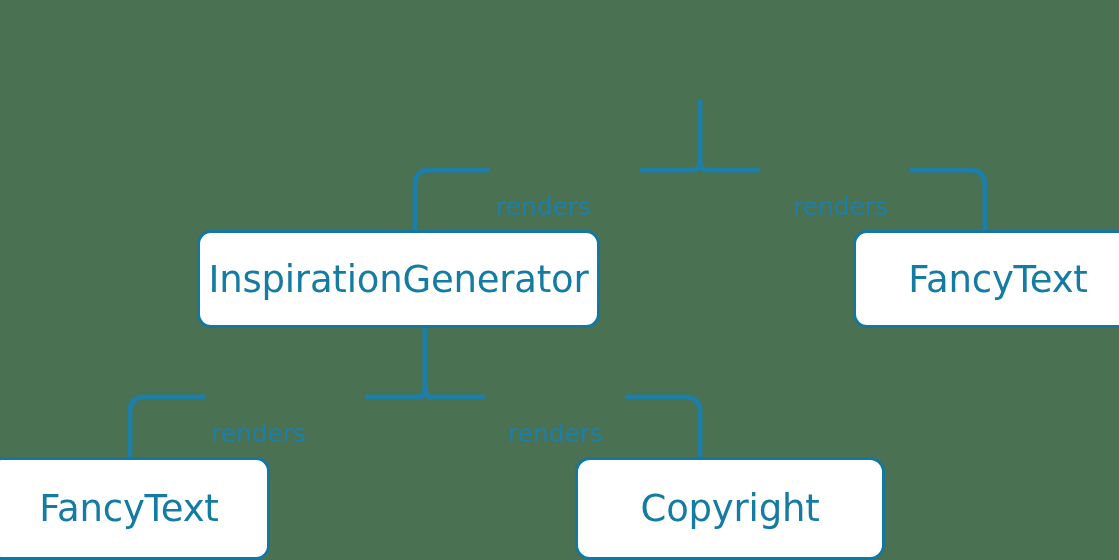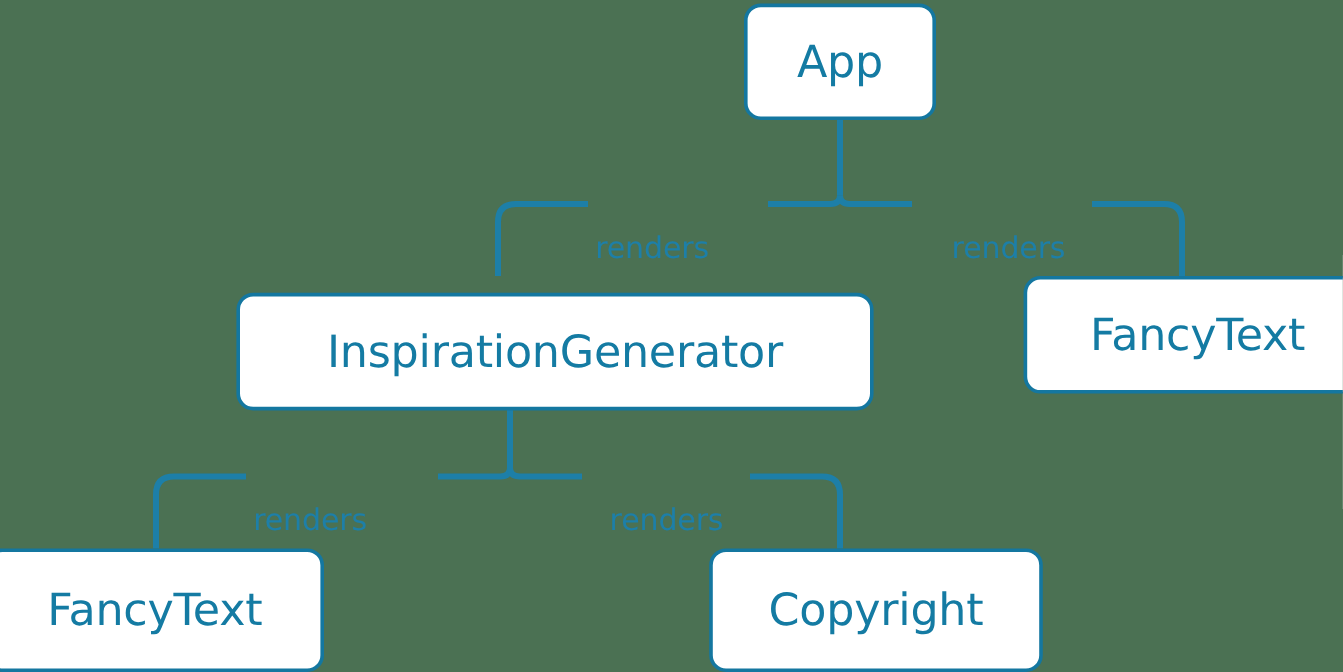--- a/index.html
+++ b/index.html
@@ -59,44 +59,45 @@
   
   #node-app {
     left: 620px;
     top: 3px;
     width: 160px;
     height: 97px;
   }
   
   #node-inspirationgenerator {
     left: 197px;
-    top: 244px;
-    width: 531px;
+    top: 230px;
+    width: 403px;
     height: 98px;
   }
   
   #node-fancytext-right {
     left: 853px;
     top: 230px;
     width: 290px;
     height: 98px;
   }
   
   #node-fancytext-bottom {
     left: -12px;
     top: 457px;
     width: 282px;
     height: 103px;
   }
   
   #node-copyright {
-    left: 591px;
+    left: 575px;
     top: 457px;
-    width: 278px;
+    width: 310px;
     height: 103px;
+    border-radius: 15px;
   }
   #label-renders-1 { left: 496px; top: 155px; }
   #label-renders-2 { left: 793px; top: 155px; }
   #label-renders-3 { left: 211px; top: 382px; }
   #label-renders-4 { left: 508px; top: 382px; }
 </style>
 </head>
 <body>
 
 <div id="diagram-root">
@@ -121,23 +122,20 @@
 
       <path d="M625,397 L685,397 Q700,397 700,412 L700,457"></path>
     </g>
   </svg>
 
   <div class="edge-label" id="label-renders-1">renders</div>
   <div class="edge-label" id="label-renders-2">renders</div>
   <div class="edge-label" id="label-renders-3">renders</div>
   <div class="edge-label" id="label-renders-4">renders</div>
 
-  <div class="node-box" id="node-app">
-    <span class="node-label">App</span>
-  </div>
 
   <div class="node-box" id="node-inspirationgenerator">
     <span class="node-label">InspirationGenerator</span>
   </div>
 
   <div class="node-box" id="node-fancytext-right">
     <span class="node-label">FancyText</span>
   </div>
 
   <div class="node-box" id="node-fancytext-bottom">

